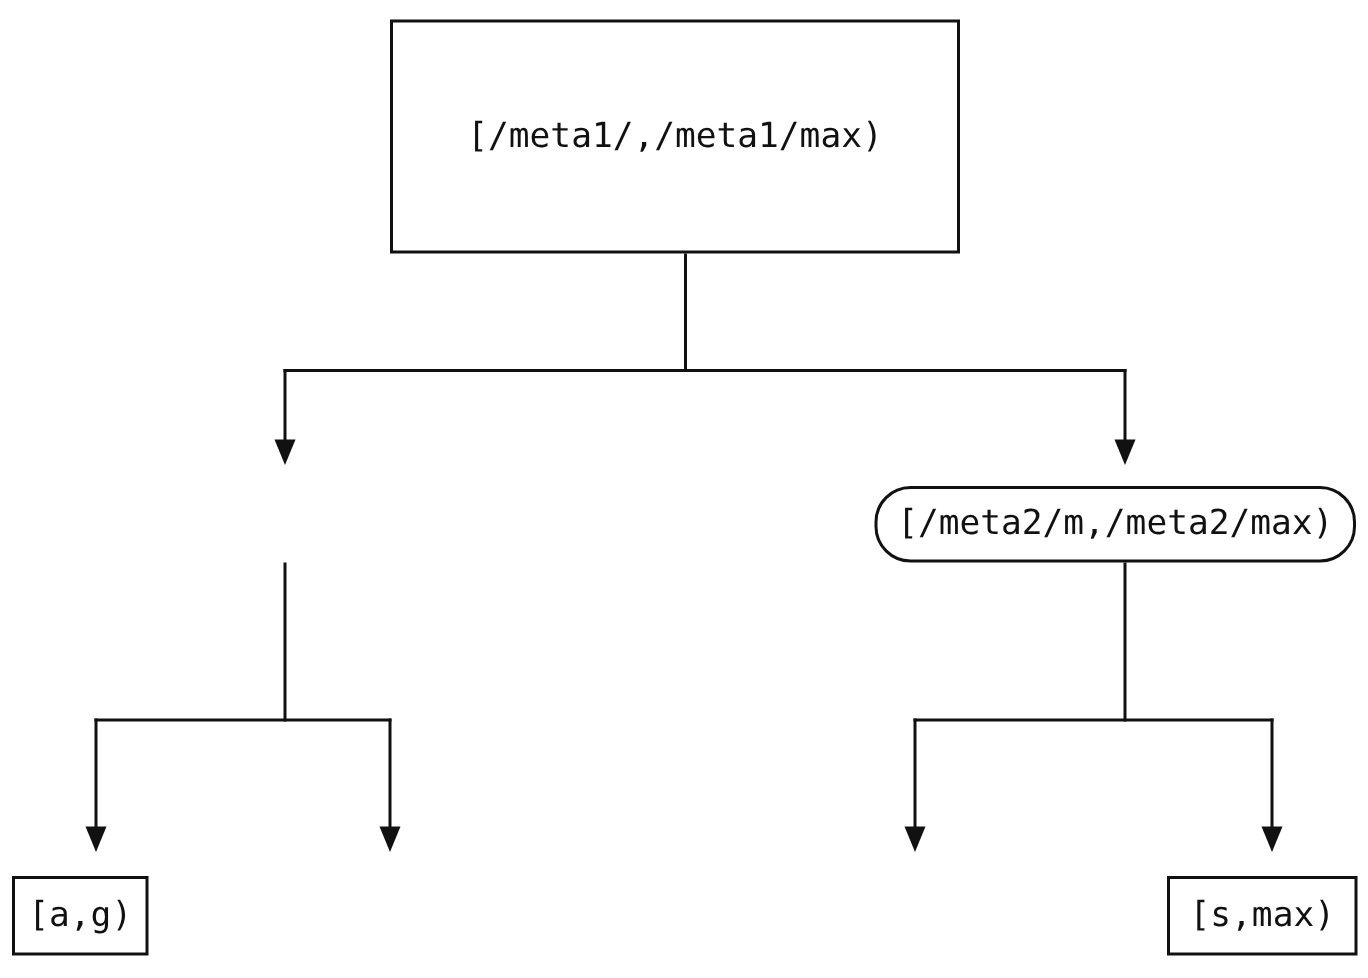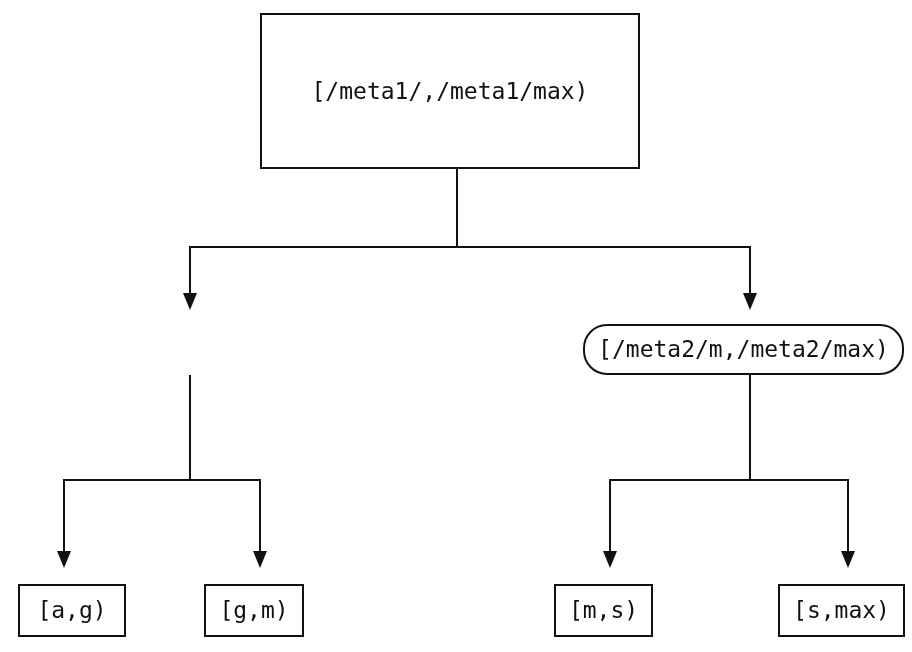--- a/index.html
+++ b/index.html
@@ -52,31 +52,25 @@
 
   <div class="node" style="left:260px; top:13px; width:380px; height:156px;">
     <span>[/meta1/,/meta1/max)</span>
   </div>
 
 
   <div class="node" style="left:583px; top:324px; width:321px; height:51px;border-radius:24px;">
     <span>[/meta2/m,/meta2/max)</span>
   </div>
 
-  <div class="node" style="left:18px; top:584px; width:108px; height:53px;">
+  <div class="node" style="left:8px; top:584px; width:91px; height:53px;">
     <span>[a,g)</span>
   </div>
 
-  <div class="node" style="left:204px; top:584px; width:100px; height:53px;">
-    <span>[g,m)</span>
-  </div>
 
-  <div class="node" style="left:554px; top:584px; width:99px; height:53px;">
-    <span>[m,s)</span>
-  </div>
 
   <div class="node" style="left:778px; top:584px; width:127px; height:53px;">
     <span>[s,max)</span>
   </div>
 
   <div class="line vline" style="left:456px; top:169px; height:79px;"></div>
   <div class="line hline" style="left:189px; top:246px; width:562px;"></div>
   <div class="line vline" style="left:189px; top:246px; height:48px;"></div>
   <div class="line vline" style="left:749px; top:246px; height:48px;"></div>
   <div class="arrow" style="left:183px; top:293px;"></div>

